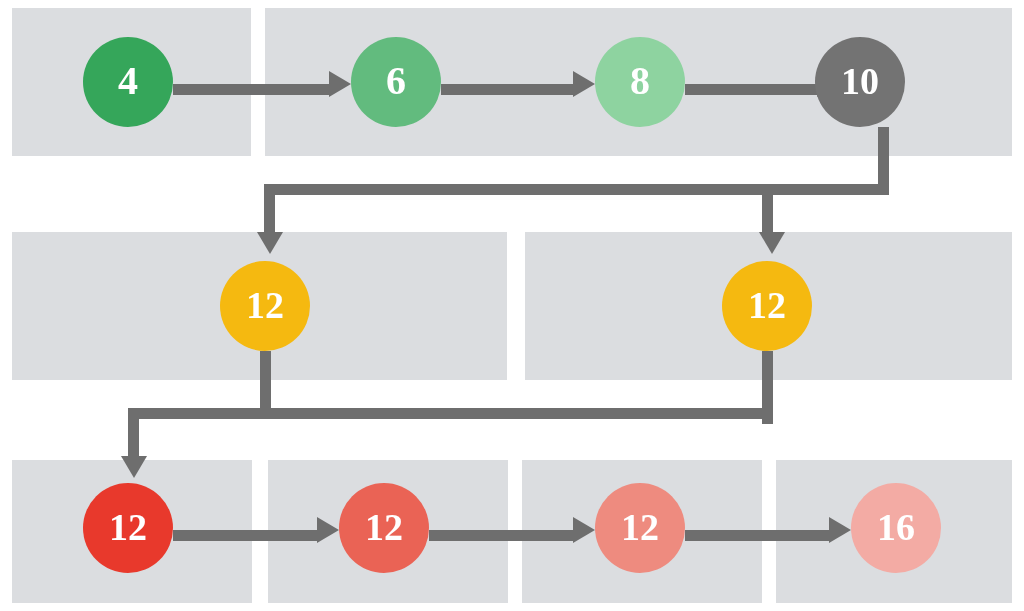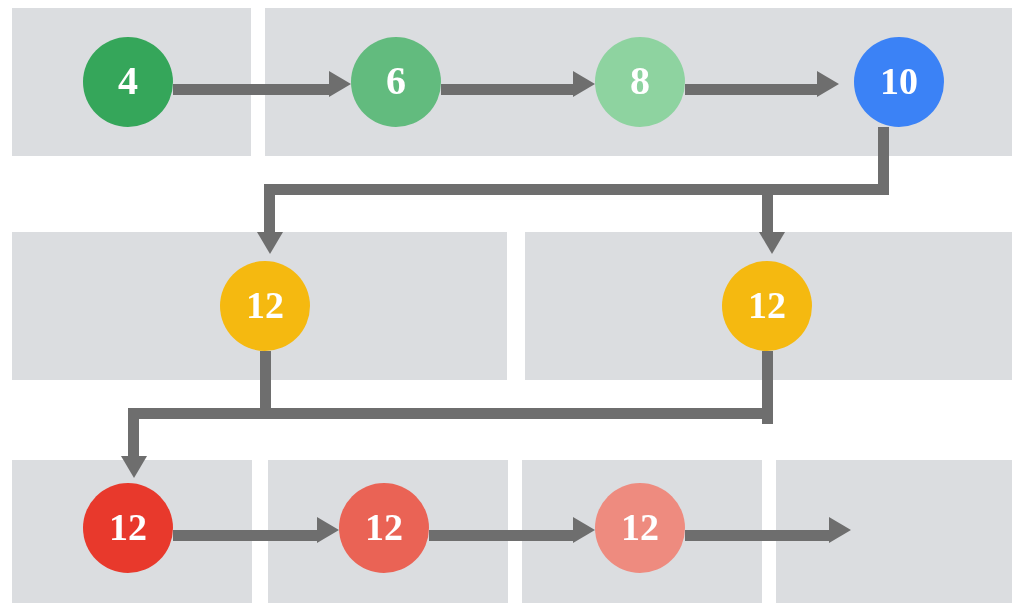--- a/index.html
+++ b/index.html
@@ -105,31 +105,34 @@
     <div class="arrow-head-right" style="left: 829px; top: 517px; border-left-color: rgb(110, 110, 110);"></div>
     <div class="node" style="left: 83px; top: 37px; width: 90px; height: 90px; background: rgb(53, 166, 90); font-size: 40px; color: rgb(255, 255, 255);">
       <span class="node-label">4</span>
     </div>
     <div class="node" style="left: 351px; top: 37px; width: 90px; height: 90px; background: rgb(98, 187, 126); font-size: 40px; color: rgb(255, 255, 255);">
       <span class="node-label">6</span>
     </div>
     <div class="node" style="left: 595px; top: 37px; width: 90px; height: 90px; background: rgb(142, 211, 160); font-size: 40px; color: rgb(255, 255, 255);">
       <span class="node-label">8</span>
     </div>
-    <div class="node" style="left: 854px; top: 37px; width: 90px; height: 90px; background: #3b82f6; font-size: 38px; color: rgb(255, 255, 255);">
+    <div class="node" style="left: 815px; top: 37px; width: 90px; height: 90px; background: #737373; font-size: 38px; color: rgb(255, 255, 255);">
       <span class="node-label">10</span>
     </div>
     <div class="node" style="left: 220px; top: 261px; width: 90px; height: 90px; background: rgb(245, 185, 16); font-size: 38px; color: rgb(255, 255, 255);">
       <span class="node-label">12</span>
     </div>
     <div class="node" style="left: 722px; top: 261px; width: 90px; height: 90px; background: rgb(245, 185, 16); font-size: 38px; color: rgb(255, 255, 255);">
       <span class="node-label">12</span>
     </div>
     <div class="node" style="left: 83px; top: 483px; width: 90px; height: 90px; background: rgb(232, 57, 44); font-size: 38px; color: rgb(255, 255, 255);">
       <span class="node-label">12</span>
     </div>
     <div class="node" style="left: 339px; top: 483px; width: 90px; height: 90px; background: rgb(234, 99, 85); font-size: 38px; color: rgb(255, 255, 255);">
       <span class="node-label">12</span>
     </div>
     <div class="node" style="left: 595px; top: 483px; width: 90px; height: 90px; background: rgb(238, 139, 127); font-size: 38px; color: rgb(255, 255, 255);">
       <span class="node-label">12</span>
     </div>
+    <div class="node" style="left: 851px; top: 483px; width: 90px; height: 90px; background: rgb(243, 171, 164); font-size: 38px; color: rgb(255, 255, 255);">
+      <span class="node-label">16</span>
+    </div>
   </div>
 
 </body></html>

